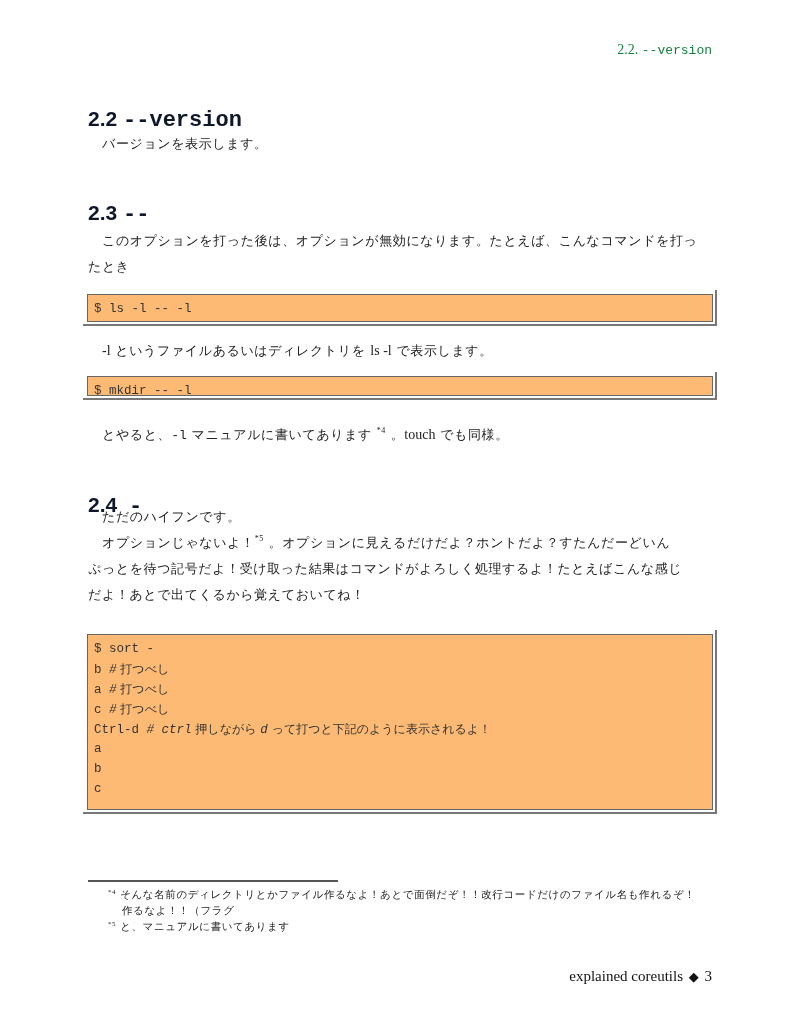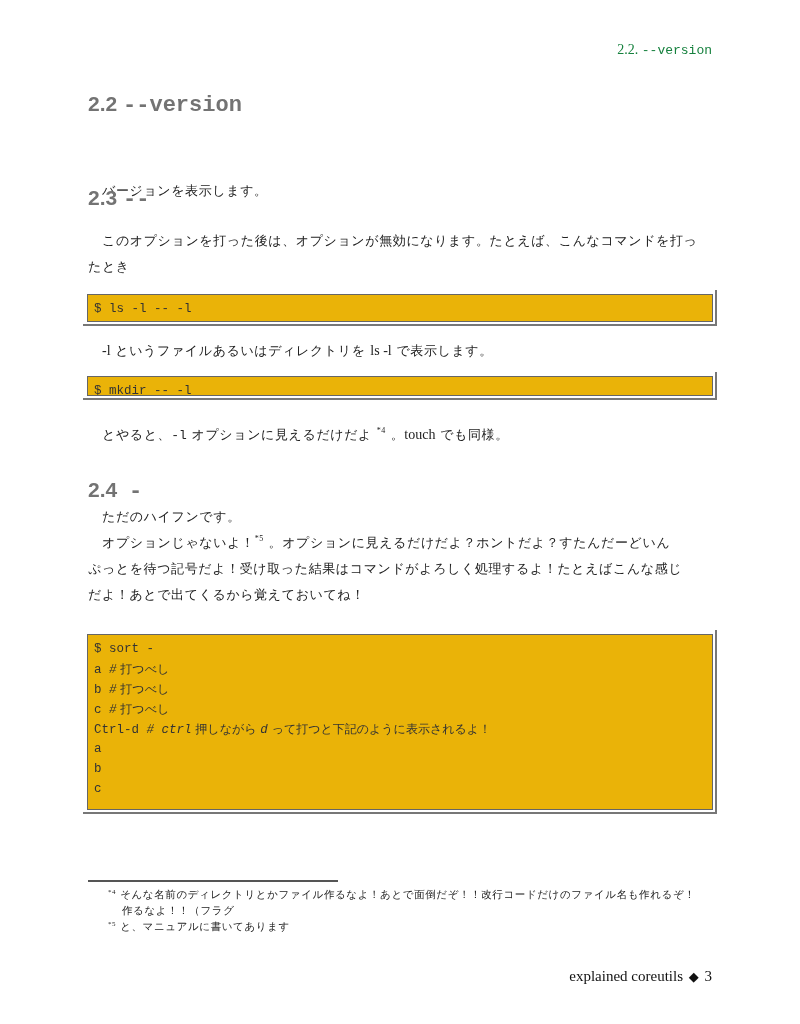--- a/index.html
+++ b/index.html
@@ -7,36 +7,36 @@
     width: 800px; height: 1024px; position: relative; overflow: hidden;
     font-family: "DejaVu Serif", serif; color: #111;
   }
   .running-header {
     position: absolute; top: 42px; right: 88px;
     font-family: "Liberation Serif", serif; font-size: 14px; color: #15803d;
   }
   .running-header .mono { font-family: "Liberation Mono", monospace; font-size: 13px; }
   .h2 {
     position: absolute; left: 88px;
-    font-family: "Liberation Sans", sans-serif; font-weight: bold; font-size: 21px; color: #737373;
+    font-family: "Liberation Sans", sans-serif; font-weight: bold; font-size: 21px; color: #0f172a; margin-top: 15px;
   }
   .h2 .mono { font-family: "Liberation Mono", monospace; font-weight: bold; font-size: 22px; }
   .para {
     position: absolute; left: 88px; width: 628px;
     font-size: 13px; line-height: 26px; color: #222; letter-spacing: 0.6px;
   }
   .para .indent { display: inline-block; width: 14px; }
   .para .roman { font-family: "Liberation Serif", serif; font-size: 14px; letter-spacing: 0; }
   .para .mono { font-family: "Liberation Mono", monospace; font-size: 13px; letter-spacing: 0; }
   .para sup { font-size: 8px; vertical-align: 6px; line-height: 0; font-family: "Liberation Serif", serif; }
 
   .codebox { position: absolute; left: 83px; width: 634px; }
   .codebox .inner {
     position: absolute; left: 4px; top: 0; right: 4px; bottom: 4px;
-    border: 1.5px solid #666; background: #eab308; box-sizing: border-box;
+    border: 1.5px solid #666; background: #fdba74; box-sizing: border-box;
     padding: 4px 0 0 6px;
   }
   .codebox .shadow-right {
     position: absolute; right: 0; top: -4px; bottom: 0; width: 2px; background: #777;
   }
   .codebox .shadow-bottom {
     position: absolute; left: 0; right: 0; bottom: 0; height: 2px; background: #777;
   }
   .code-line {
     font-family: "Liberation Mono", monospace; font-size: 12.5px; color: #333;
@@ -66,21 +66,21 @@
 
 <div class="running-header">
   <span>2.2.</span>
   <span class="mono">--version</span>
 </div>
 
 <div class="h2" style="top:92px;">
   <span>2.2</span>
   <span class="mono">--version</span>
 </div>
-<div class="para" style="top:131px;margin-top:47px;">
+<div class="para" style="top:131px;">
   <span class="indent"></span><span>バージョンを表示します。</span>
 </div>
 
 <div class="h2" style="top:186px;">
   <span>2.3</span>
   <span class="mono">--</span>
 </div>
 <div class="para" style="top:228px;">
   <div><span class="indent"></span><span>このオプションを打った後は、オプションが無効になります。たとえば、こんなコマンドを打っ</span></div>
   <div><span>たとき</span></div>
@@ -100,41 +100,41 @@
 
 <div class="codebox" style="top:376px; height:24px;">
   <div class="shadow-right"></div>
   <div class="shadow-bottom"></div>
   <div class="inner">
     <div class="code-line">$ mkdir -- -l</div>
   </div>
 </div>
 
 <div class="para" style="top:422px;">
-  <span class="indent"></span><span>とやると、</span><span class="mono">-l</span><span> オプションに見えるだけだよ </span><sup>*4</sup><span> 。</span><span class="roman">touch</span><span> でも同様。</span>
+  <span class="indent"></span><span>とやると、</span><span class="mono">-l</span><span> マニュアルに書いてあります </span><sup>*4</sup><span> 。</span><span class="roman">touch</span><span> でも同様。</span>
 </div>
 
 <div class="h2" style="top:478px;">
   <span>2.4</span>
   <span class="mono" style="margin-left:6px;">-</span>
 </div>
 <div class="para" style="top:504px;">
   <div><span class="indent"></span><span>ただのハイフンです。</span></div>
   <div><span class="indent"></span><span>オプションじゃないよ！</span><sup>*5</sup><span> 。オプションに見えるだけだよ？ホントだよ？すたんだーどいん</span></div>
   <div><span>ぷっとを待つ記号だよ！受け取った結果はコマンドがよろしく処理するよ！たとえばこんな感じ</span></div>
   <div><span>だよ！あとで出てくるから覚えておいてね！</span></div>
 </div>
 
 <div class="codebox" style="top:634px; height:180px;">
   <div class="shadow-right"></div>
   <div class="shadow-bottom"></div>
   <div class="inner">
     <div class="code-line">$ sort -</div>
+    <div class="code-line"><span>b </span><span class="it">#</span><span class="jp"> 打つべし</span></div>
     <div class="code-line"><span>a </span><span class="it">#</span><span class="jp"> 打つべし</span></div>
-    <div class="code-line"><span>b </span><span class="it">#</span><span class="jp"> 打つべし</span></div>
     <div class="code-line"><span>c </span><span class="it">#</span><span class="jp"> 打つべし</span></div>
     <div class="code-line"><span>Ctrl-d </span><span class="it">#</span><span class="it"> ctrl</span><span class="jp"> 押しながら </span><span class="it">d</span><span class="jp"> って打つと下記のように表示されるよ！</span></div>
     <div class="code-line">a</div>
     <div class="code-line">b</div>
     <div class="code-line">c</div>
   </div>
 </div>
 
 <div class="fn-rule"></div>
 <div class="footnote" style="top:886px;">

